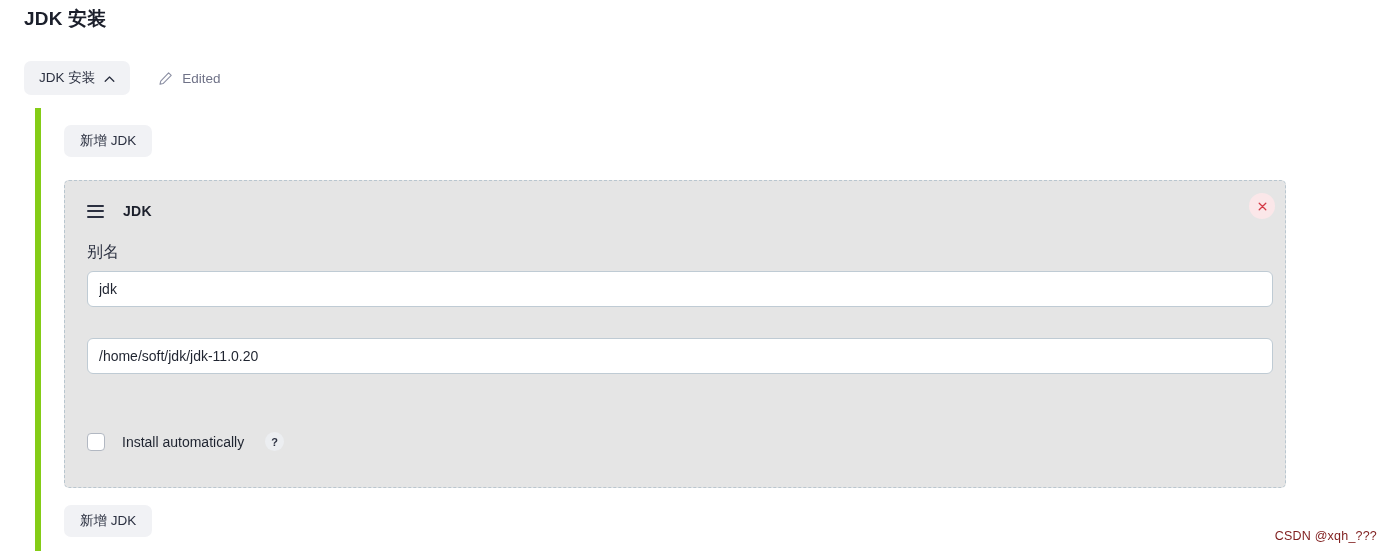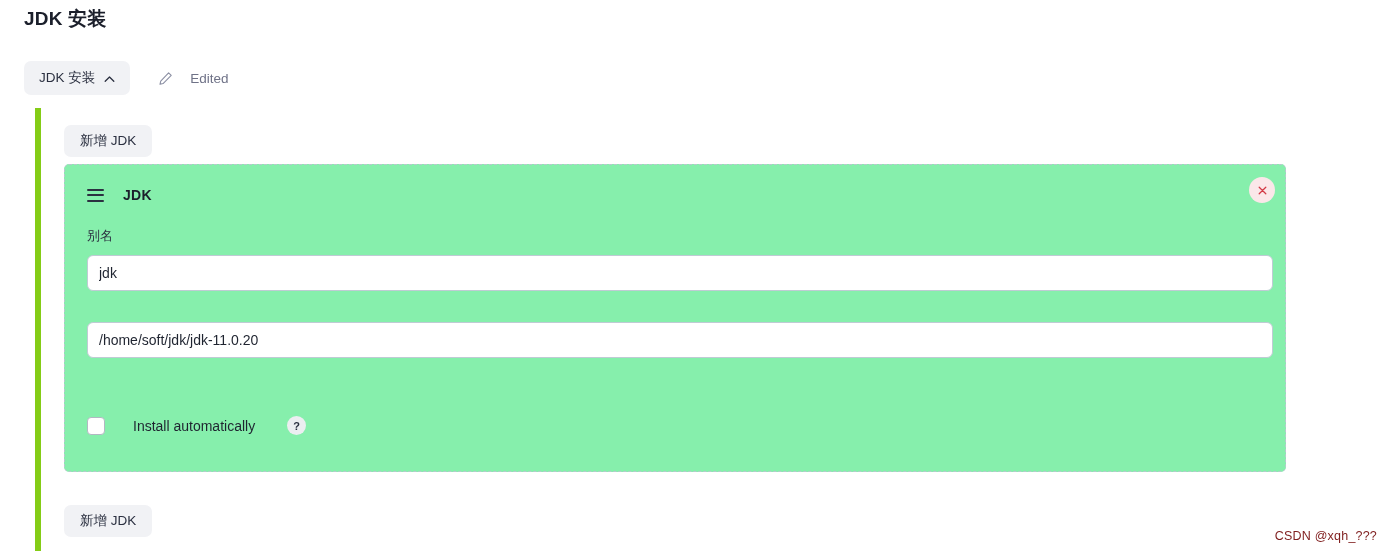--- a/index.html
+++ b/index.html
@@ -55,21 +55,21 @@
     width: 11px;
     height: 11px;
     position: relative;
     top: 1px;
   }
   .chev svg { display: block; }
 
   .edited-group {
     display: flex;
     align-items: center;
-    gap: 17px;
+    gap: 9px;
     margin-left: 28px;
     color: #6f7287;
     font-size: 13.5px;
   }
   .pencil-icon svg { display: block; }
 
   
   .section-body {
     position: absolute;
     left: 35px;
@@ -102,27 +102,27 @@
   .add-btn-bottom {
     position: absolute;
     left: 23px;
     top: 397px;
   }
 
   
   .repeat-block {
     position: absolute;
     left: 23px;
-    top: 56px;
+    top: 72px;
     width: 1222px;
     height: 308px;
     border: 1px dashed #b9c6cf;
     border-radius: 5px;
     box-sizing: border-box;
-    background: #86efac;
+    background: #e5e5e5;
   }
 
   .block-head {
     position: absolute;
     left: 22px;
     top: 22px;
     display: flex;
     align-items: center;
     gap: 19px;
   }
@@ -168,21 +168,21 @@
   
   .field {
     position: absolute;
     left: 22px;
     width: 1186px;
   }
   .field-alias { top: 62px; }
   .field-home  { top: 157px; }
 
   .field-label {
-    font-size: 13px;
+    font-size: 16px;
     color: #2b3040;
     line-height: 18px;
     margin-bottom: 10px;
   }
   .field-input {
     display: block;
     box-sizing: border-box;
     width: 100%;
     height: 36px;
     padding: 0 11px;
@@ -195,21 +195,21 @@
     outline: none;
   }
 
   
   .check-row {
     position: absolute;
     left: 22px;
     top: 251px;
     display: flex;
     align-items: center;
-    gap: 28px;
+    gap: 17px;
   }
   .checkbox {
     width: 18px;
     height: 18px;
     border: 1px solid #b2b8c2;
     border-radius: 4px;
     background: #ffffff;
     box-sizing: border-box;
     cursor: pointer;
     flex: none;

